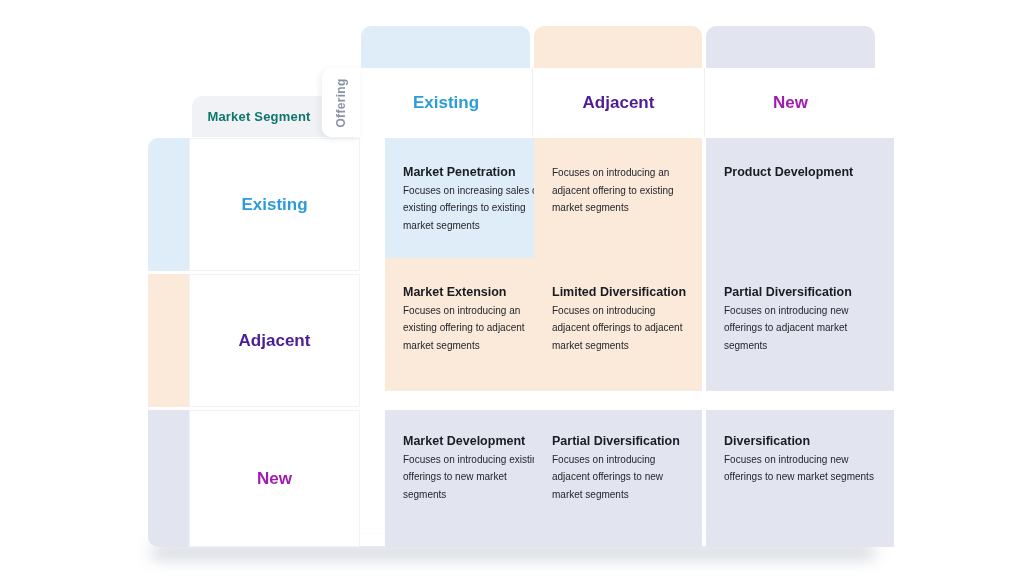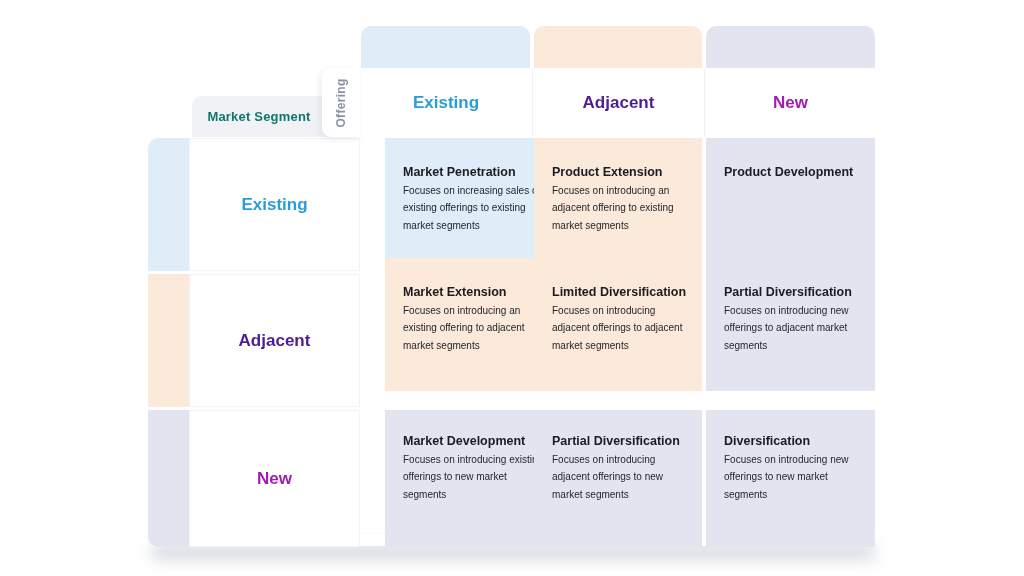--- a/index.html
+++ b/index.html
@@ -50,21 +50,21 @@
     display:flex;align-items:center;justify-content:center;font-weight:bold;
     font-size:17px;box-sizing:border-box;z-index:2;}
   .rh1{top:138px;height:133px;}
   .rh2{top:274px;height:133px;}
   .rh3{top:410px;height:137px;}
 
   
   .cell{box-sizing:border-box;padding:26px 8px 0 18px;z-index:1;}
   .c1{left:361px;width:169px;margin-left:24px;}
   .c2{left:534px;width:168px;}
-  .c3{left:706px;width:169px;}
+  .c3{left:706px;width:188px;}
   .r1{top:138px;height:133px;}
   .r2{top:258px;height:133px;}
   .r3{top:410px;height:137px;}
   .r3.cell{padding-top:23px;}
   .cell-title{font-weight:bold;font-size:12.5px;color:#1A1C22;line-height:17.5px;}
   .cell-desc{font-size:10px;color:#24262C;line-height:17.5px;}
 
   
   .top-strip[data-tone="existing"],.left-strip[data-tone="existing"],.cell[data-tone="existing"]{background:#DEEDF8;}
   .top-strip[data-tone="adjacent"],.left-strip[data-tone="adjacent"],.cell[data-tone="adjacent"]{background:#FBE9D9;}
@@ -113,21 +113,20 @@
   </div>
   <div class="abs rhead rh3" data-tone="new">
     <span>New</span>
   </div>
 
   <div class="abs cell r1 c1" data-tone="existing">
     <div class="cell-title">Market Penetration</div>
     <div class="cell-desc">Focuses on increasing sales of existing offerings to existing market segments</div>
   </div>
   <div class="abs cell r1 c2" data-tone="adjacent">
-    <div class="cell-title">Product Extension</div>
     <div class="cell-desc">Focuses on introducing an adjacent offering to existing market segments</div>
   </div>
   <div class="abs cell r1 c3" data-tone="new">
     <div class="cell-title">Product Development</div>
   </div>
 
   <div class="abs cell r2 c1" data-tone="adjacent">
     <div class="cell-title">Market Extension</div>
     <div class="cell-desc">Focuses on introducing an existing offering to adjacent market segments</div>
   </div>

